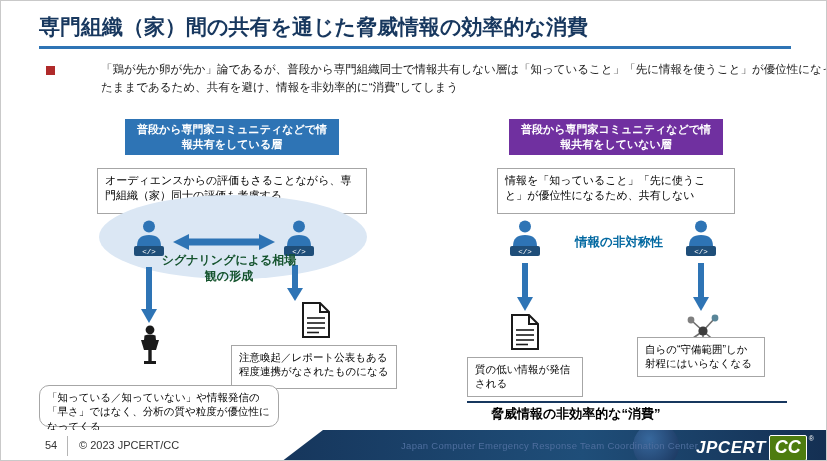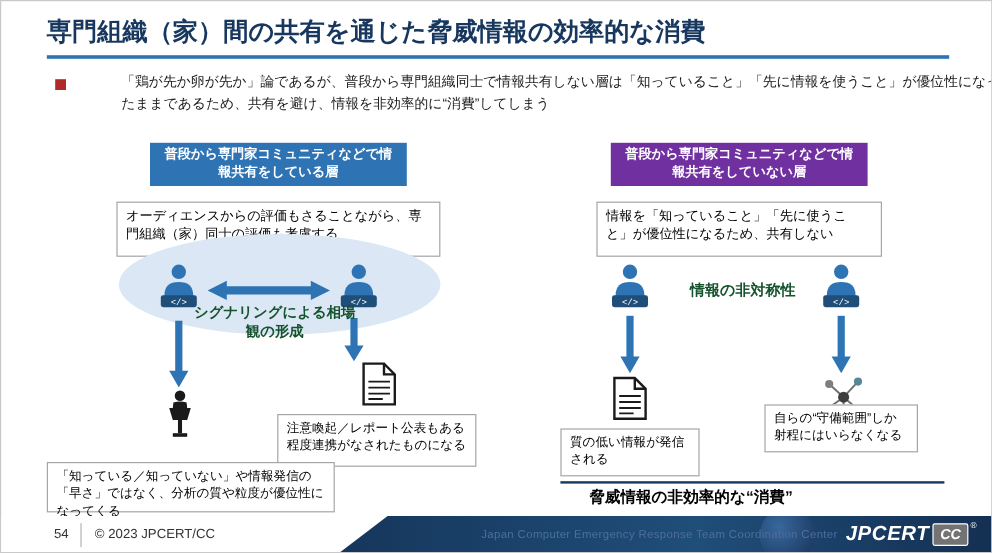--- a/index.html
+++ b/index.html
@@ -30,21 +30,21 @@
   .hdr-left  { left:124px; top:118px; background:#2E74B5; }
   .hdr-right { left:508px; top:118px; background:#7030A0; }
 
   .note-box {
     background:#ffffff; border:1px solid #A6A6A6;
     font-size:11px; line-height:1.38; color:#000; padding:4px 7px;
   }
   .note-left-top    { left:96px;  top:167px; width:270px; height:46px; }
   .note-right-top   { left:496px; top:167px; width:238px; height:46px; }
   .note-report      { left:230px; top:344px; width:166px; height:44px; font-size:10.5px; }
-  .note-bottom-left { left:38px;  top:384px; width:240px; height:42px; font-size:10.5px; }
+  .note-bottom-left { left:38px;  top:384px; width:240px; height:42px; font-size:10.5px;border-radius:10px; }
   .note-low-quality { left:466px; top:356px; width:116px; height:40px; font-size:10.5px; }
   .note-scope       { left:636px; top:336px; width:128px; height:40px; font-size:10.5px; }
 
   .ellipse {
     left:98px; top:194px; width:268px; height:84px;
     background:#DBE7F4; border-radius:50%;
   }
 
   .icon-abs { line-height:0; }
   .person { width:44px; height:40px; z-index:2; }
@@ -54,21 +54,21 @@
   .p4 { left:678px; top:218px; }
 
   .dbl-arrow { left:172px; top:231px; width:102px; height:20px; z-index:2; }
 
   .signaling {
     left:158px; top:252px; width:140px; text-align:center;
     font-weight:bold; font-size:12px; line-height:1.3; color:#14532d; z-index:2;
   }
   .asymmetry {
     left:560px; top:233px; width:116px; text-align:center;
-    font-weight:bold; font-size:12.5px; color:#14532d;
+    font-weight:bold; font-size:12.5px; color:#0369a1;
   }
 
   .down-arrow { width:20px; z-index:1; }
   .da-a { left:138px; top:266px; height:56px; }
   .da-b { left:284px; top:264px; height:36px; }
   .da-c { left:514px; top:262px; height:48px; }
   .da-d { left:690px; top:262px; height:48px; }
 
   .podium-icon { left:134px; top:324px; width:30px; height:40px; }
   .doc-left    { left:300px; top:300px; width:30px; height:38px; }
@@ -97,22 +97,22 @@
   .copyright { position:absolute; left:78px; top:9px; font-size:11px; color:#333; }
   .org-name {
     position:absolute; left:400px; top:10px; width:310px; 
     font-size:9.5px; color:#4E6E9E; letter-spacing:.3px; white-space:nowrap;
   }
   .logo { position:absolute; right:14px; top:5px; display:flex; align-items:center; }
   .logo-jpcert {
     color:#ffffff; font-weight:bold; font-style:italic; font-size:17px; letter-spacing:.5px;
   }
   .logo-cc {
-    margin-left:3px; background:#737373; color:#ffffff; font-weight:bold; font-style:italic;
-    font-size:12px; padding:1px 5px 2px 5px; border:1px solid #ffffff; border-radius:2px;
+    margin-left:3px; background:#4d7c0f; color:#ffffff; font-weight:bold; font-style:italic;
+    font-size:18px; padding:1px 5px 2px 5px; border:1px solid #ffffff; border-radius:2px;
   }
   .logo-reg { color:#ffffff; font-size:7px; margin-left:2px; align-self:flex-start; }
 </style>
 </head>
 <body>
 
 <div class="slide">
 
   <div class="abs title">専門組織（家）間の共有を通じた脅威情報の効率的な消費</div>
   <div class="abs title-underline"></div>

